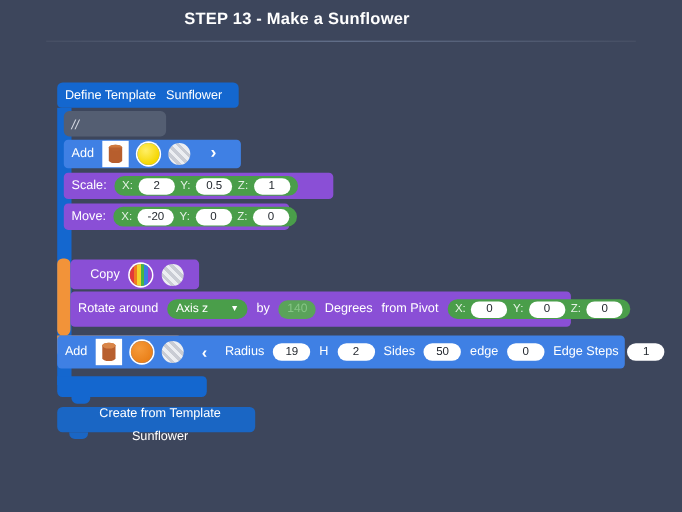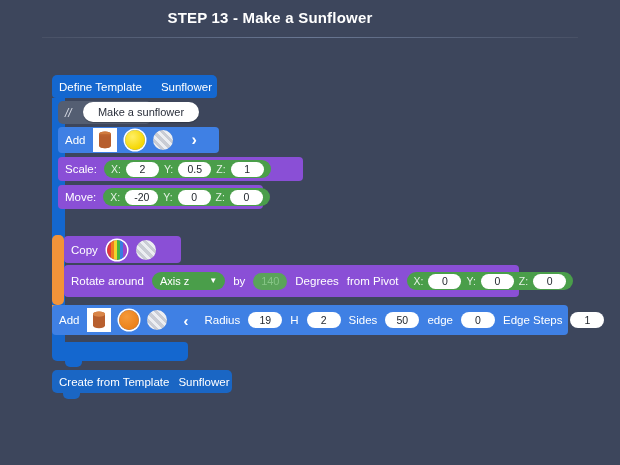--- a/index.html
+++ b/index.html
@@ -38,21 +38,21 @@
   .lbl{color:#ffffff;font-size:11.5px;}
   
   .notch{
     position:absolute;width:17px;height:6px;
     border-radius:0 0 5px 5px;
   }
   
   #define-header{
     left:52px;top:35px;width:165px;height:23px;
     background:#1467cf;border-radius:5px 5px 4px 4px;
-    padding-left:7px;gap:19px;
+    padding-left:7px;gap:9px;
     font-weight:normal;
   }
   #define-body{
     left:52px;top:58px;width:13px;height:252px;
     background:#1467cf;border-radius:0;
   }
   #define-foot{
     left:52px;top:302px;width:136px;height:19px;
     background:#1467cf;border-radius:0 4px 5px 5px;
   }
@@ -108,21 +108,21 @@
   }
   #repeat-foot{
     left:52px;top:265px;width:113px;height:20px;
     background:#f29339;border-radius:0 4px 5px 5px;
   }
   #loop-icon{width:13px;height:13px;display:block;}
   
   #copy-block{
     left:64px;top:196px;width:117px;height:27px;
     background:#8a4fd6;border-radius:4px;
-    padding-left:7px;gap:9px;
+    padding-left:18px;gap:9px;
   }
   #rotate-block{
     left:64px;top:225px;width:455px;height:32px;
     background:#8a4fd6;border-radius:4px;
     padding-left:7px;gap:8px;
   }
   .dropdown{
     display:flex;align-items:center;gap:20px;
     background:#4a9e4a;border-radius:10px;height:18px;padding:0 8px;
     color:#ffffff;font-size:11px;
@@ -137,21 +137,21 @@
   
   #add-bot{
     left:52px;top:265px;width:516px;height:30px;
     background:#3f80e4;border-radius:4px;
     padding-left:7px;gap:8px;
   }
   
   #create-block{
     left:52px;top:330px;width:180px;height:23px;
     background:#1a66c4;border-radius:5px;
-    padding-left:7px;gap:9px;
+    padding-left:7px;gap:9px;flex-direction:column;
   }
   
   .cyl-box{
     width:24px;height:24px;background:#ffffff;
     display:flex;align-items:center;justify-content:center;
     flex:0 0 auto;
   }
   .cyl{width:14px;height:18px;display:block;}
   .circ{
     width:20px;height:20px;border-radius:50%;
@@ -190,21 +190,20 @@
   </div>
 
   <div class="blk" id="define-header">
     <span class="lbl">Define Template</span>
     <span class="lbl">Sunflower</span>
   </div>
 
   <div class="blk" id="comment-block">
     <span id="comment-slash">//</span>
   </div>
-  <div id="comment-input">Make a sunflower</div>
 
   <div class="blk" id="add-top">
     <span class="lbl">Add</span>
     <span class="cyl-box">
       <svg class="cyl" viewBox="0 0 14 18">
         <ellipse cx="7" cy="3.2" rx="6" ry="2.6" fill="#c26a33"></ellipse>
         <path d="M1 3.2 L1 14.6 A6 2.6 0 0 0 13 14.6 L13 3.2 Z" fill="#a9542a"></path>
         <ellipse cx="7" cy="3.2" rx="6" ry="2.6" fill="#d07a3e"></ellipse>
         <path d="M1 3.2 L1 14.6 A6 2.6 0 0 0 13 14.6 L13 3.2 Z" fill="#b85f2e" opacity=".92"></path>
       </svg>

